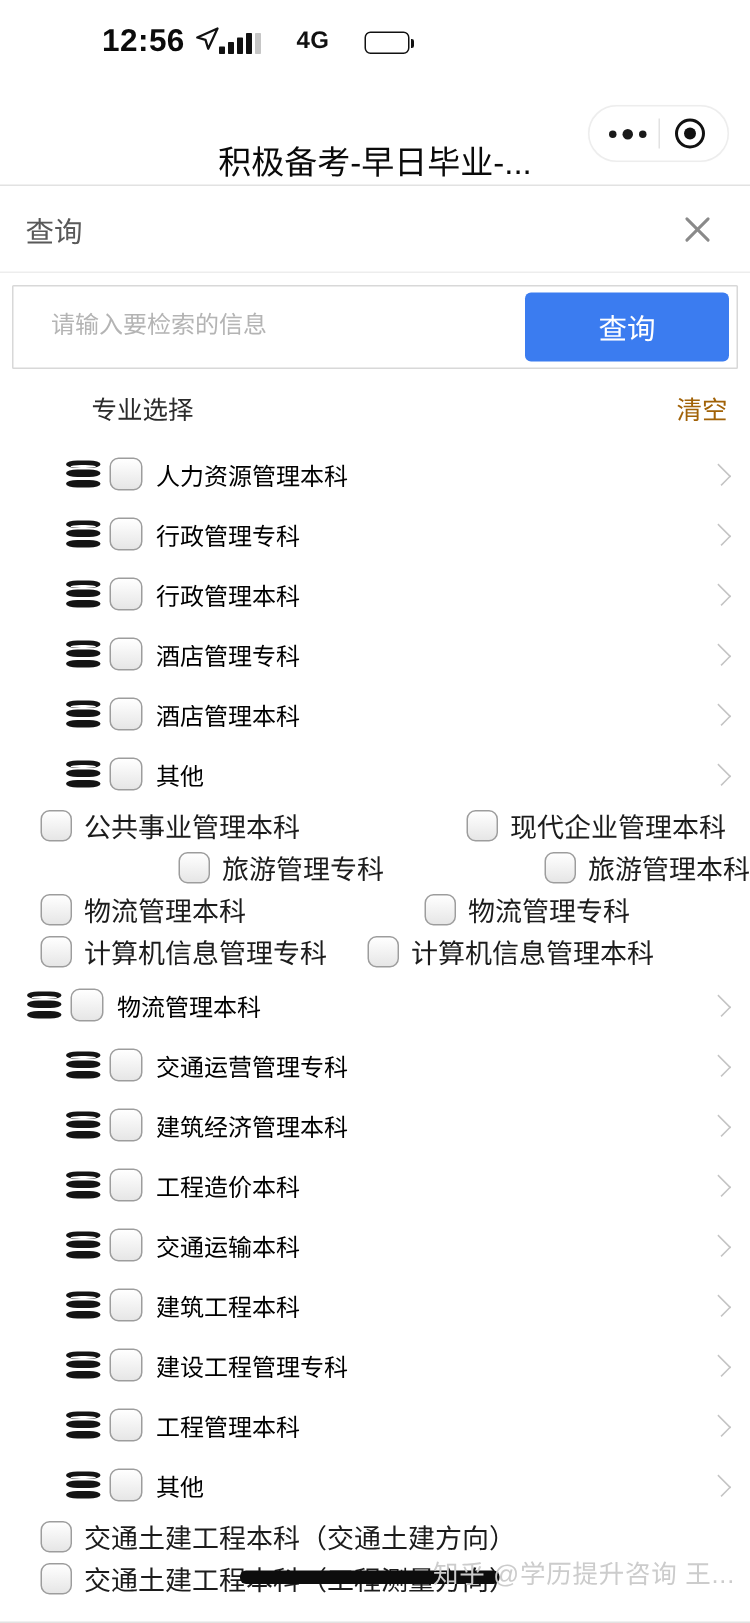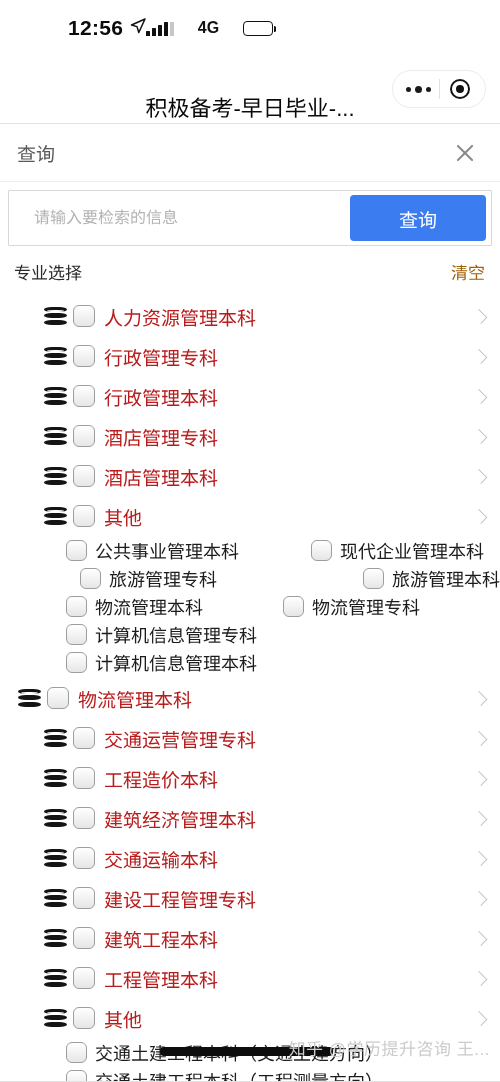--- a/index.html
+++ b/index.html
@@ -95,21 +95,21 @@
     width:136px; height:46px; margin-right:2px; border:0; border-radius:4px;
     background:#3b7cf0; color:#fff; font-size:19px; cursor:pointer;
     font-family:"Liberation Sans","DejaVu Sans",sans-serif;
   }
 
   
   .section-head {
     height:46px; display:flex; align-items:center; justify-content:space-between;
     padding:0 15px 0 14px; margin-top:2px;
   }
-  .section-label { font-size:17px; color:#2b2b2b; }
+  .section-label { font-size:17px; color:#2b2b2b;margin-left:47px; }
   .clear-link { font-size:17px; color:#a16207; cursor:pointer; }
 
   
   .tree { flex:1; overflow:hidden; padding-top:2px; }
   .node-row {
     display:flex; align-items:center; height:40px; padding-right:14px; cursor:pointer;
   }
   .node-row.lvl1 { padding-left:18px; }
   .node-row.lvl2 { padding-left:44px; }
 
@@ -124,33 +124,33 @@
   .stack-icon::after {
     content:""; position:absolute; left:3px; top:3.2px; width:17px; height:2.4px;
     background:#fff; border-radius:50%;
   }
 
   .cbox {
     flex:0 0 22px; width:22px; height:22px; border:1.4px solid #9d9d9d;
     border-radius:6px; background:linear-gradient(#ffffff,#e6e6e6);
     margin-right:9px; cursor:pointer;
   }
-  .node-label { font-size:19px; color:#b91c1c; white-space:nowrap; }
+  .node-label { font-size:16px; color:#000000; white-space:nowrap; }
   .chev {
     margin-left:auto; flex:0 0 12px; width:9px; height:9px;
     border-right:1.7px solid #c4c4c4; border-top:1.7px solid #c4c4c4;
     transform:rotate(45deg);
   }
 
   
   .leaf-grid { display:flex; flex-wrap:wrap; padding:0 0 2px 0; }
   .leaf-row { display:flex; align-items:center; height:28px; cursor:pointer; }
   .leaf-row .cbox { width:21px; height:21px; flex:0 0 21px; margin-right:8px; }
   .leaf-label { font-size:18px; color:#1c1c1c; white-space:nowrap; }
-  .leaf-col-a { margin-left:66px; }
+  .leaf-col-a { margin-left:27px; }
   .leaf-col-b { margin-left:auto; margin-right:16px; }
   .leaf-col-b2 { margin-left:auto; margin-right:80px; }
 
   
   .watermark {
     position:absolute; right:10px; bottom:22px; font-size:17px; color:#cccccc;
     white-space:nowrap; pointer-events:none; letter-spacing:.5px;
   }
   .redaction {
     position:absolute; left:160px; bottom:26px; width:173px; height:9px;
@@ -337,61 +337,61 @@
           <span class="node-label">交通运营管理专科</span>
           <span class="chev"></span>
         </div>
         <div class="node-row lvl2">
           <span class="stack-icon">
             <i></i>
             <i></i>
             <i></i>
           </span>
           <span class="cbox"></span>
+          <span class="node-label">建筑经济管理本科</span>
+          <span class="chev"></span>
+        </div>
+        <div class="node-row lvl2">
+          <span class="stack-icon">
+            <i></i>
+            <i></i>
+            <i></i>
+          </span>
+          <span class="cbox"></span>
           <span class="node-label">工程造价本科</span>
           <span class="chev"></span>
         </div>
         <div class="node-row lvl2">
           <span class="stack-icon">
             <i></i>
             <i></i>
             <i></i>
           </span>
           <span class="cbox"></span>
-          <span class="node-label">建筑经济管理本科</span>
-          <span class="chev"></span>
-        </div>
-        <div class="node-row lvl2">
-          <span class="stack-icon">
-            <i></i>
-            <i></i>
-            <i></i>
-          </span>
-          <span class="cbox"></span>
           <span class="node-label">交通运输本科</span>
           <span class="chev"></span>
         </div>
         <div class="node-row lvl2">
           <span class="stack-icon">
             <i></i>
             <i></i>
             <i></i>
           </span>
           <span class="cbox"></span>
+          <span class="node-label">建筑工程本科</span>
+          <span class="chev"></span>
+        </div>
+        <div class="node-row lvl2">
+          <span class="stack-icon">
+            <i></i>
+            <i></i>
+            <i></i>
+          </span>
+          <span class="cbox"></span>
           <span class="node-label">建设工程管理专科</span>
-          <span class="chev"></span>
-        </div>
-        <div class="node-row lvl2">
-          <span class="stack-icon">
-            <i></i>
-            <i></i>
-            <i></i>
-          </span>
-          <span class="cbox"></span>
-          <span class="node-label">建筑工程本科</span>
           <span class="chev"></span>
         </div>
         <div class="node-row lvl2">
           <span class="stack-icon">
             <i></i>
             <i></i>
             <i></i>
           </span>
           <span class="cbox"></span>
           <span class="node-label">工程管理本科</span>

